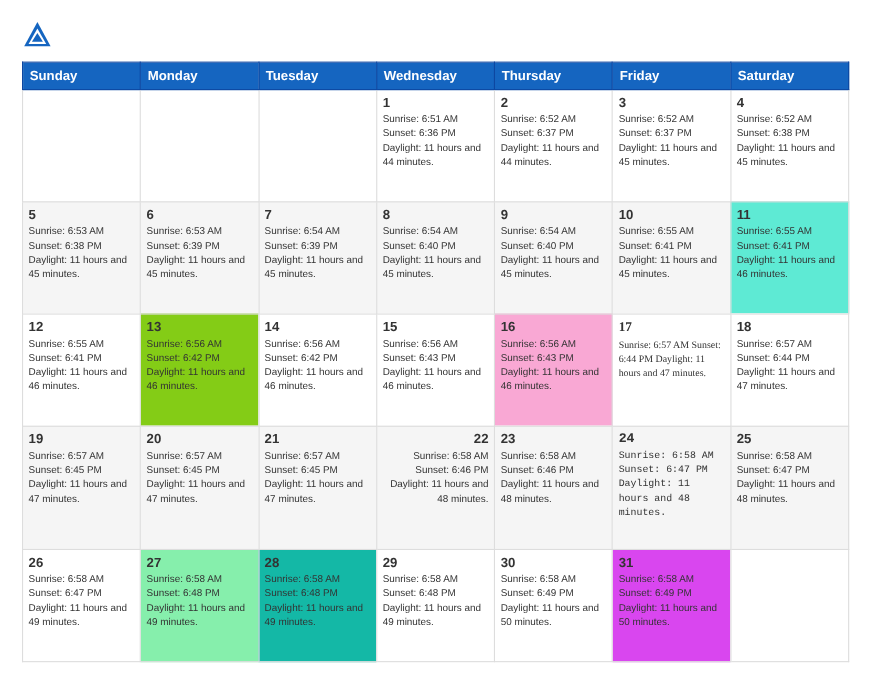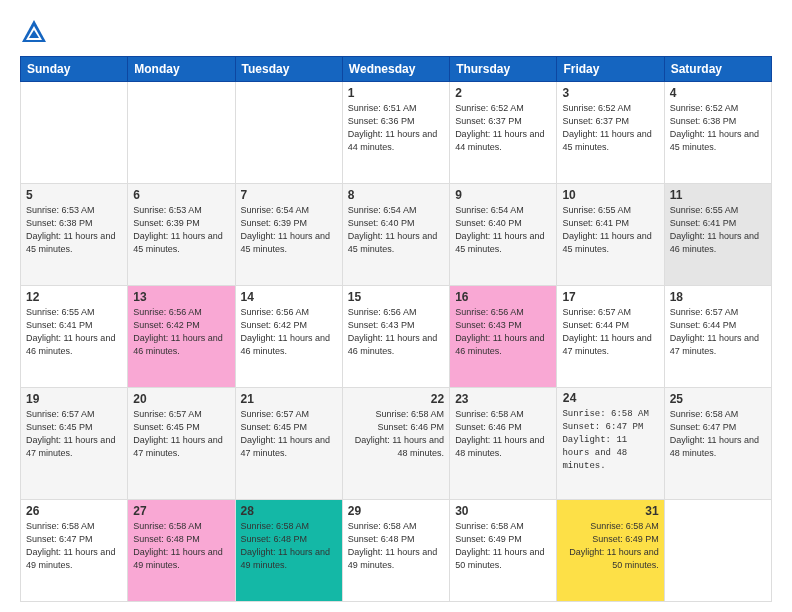--- a/index.html
+++ b/index.html
@@ -187,35 +187,35 @@
             <div class="day-info">Sunrise: 6:54 AM
 Sunset: 6:40 PM
 Daylight: 11 hours and 45 minutes.</div>
           </td>
           <td style="background: rgb(245, 245, 245);">
             <span class="day-num">10</span>
             <div class="day-info">Sunrise: 6:55 AM
 Sunset: 6:41 PM
 Daylight: 11 hours and 45 minutes.</div>
           </td>
-          <td style="background: #e5e5e5; margin-top: 48px;">
+          <td style="background: #5eead4; margin-top: 48px;">
             <span class="day-num">11</span>
             <div class="day-info">Sunrise: 6:55 AM
 Sunset: 6:41 PM
 Daylight: 11 hours and 46 minutes.</div>
           </td>
         </tr>
         <tr>
           <td style="background: rgb(255, 255, 255);">
             <span class="day-num">12</span>
             <div class="day-info">Sunrise: 6:55 AM
 Sunset: 6:41 PM
 Daylight: 11 hours and 46 minutes.</div>
           </td>
-          <td style="background: #f9a8d4;">
+          <td style="background: #84cc16;">
             <span class="day-num">13</span>
             <div class="day-info">Sunrise: 6:56 AM
 Sunset: 6:42 PM
 Daylight: 11 hours and 46 minutes.</div>
           </td>
           <td style="background: rgb(255, 255, 255);">
             <span class="day-num">14</span>
             <div class="day-info">Sunrise: 6:56 AM
 Sunset: 6:42 PM
 Daylight: 11 hours and 46 minutes.</div>
@@ -225,21 +225,21 @@
             <div class="day-info">Sunrise: 6:56 AM
 Sunset: 6:43 PM
 Daylight: 11 hours and 46 minutes.</div>
           </td>
           <td style="background: #f9a8d4;">
             <span class="day-num">16</span>
             <div class="day-info">Sunrise: 6:56 AM
 Sunset: 6:43 PM
 Daylight: 11 hours and 46 minutes.</div>
           </td>
-          <td style="background: rgb(255, 255, 255);">
+          <td style="background: rgb(255, 255, 255); font-family: Liberation Serif, serif;">
             <span class="day-num">17</span>
             <div class="day-info">Sunrise: 6:57 AM
 Sunset: 6:44 PM
 Daylight: 11 hours and 47 minutes.</div>
           </td>
           <td style="background: rgb(255, 255, 255);">
             <span class="day-num">18</span>
             <div class="day-info">Sunrise: 6:57 AM
 Sunset: 6:44 PM
 Daylight: 11 hours and 47 minutes.</div>
@@ -289,21 +289,21 @@
 Daylight: 11 hours and 48 minutes.</div>
           </td>
         </tr>
         <tr>
           <td style="background: rgb(255, 255, 255);">
             <span class="day-num">26</span>
             <div class="day-info">Sunrise: 6:58 AM
 Sunset: 6:47 PM
 Daylight: 11 hours and 49 minutes.</div>
           </td>
-          <td style="background: #f9a8d4; margin-top: 44px;">
+          <td style="background: #86efac; margin-top: 44px;">
             <span class="day-num">27</span>
             <div class="day-info">Sunrise: 6:58 AM
 Sunset: 6:48 PM
 Daylight: 11 hours and 49 minutes.</div>
           </td>
           <td style="background: #14b8a6; margin-top: 36px;">
             <span class="day-num">28</span>
             <div class="day-info">Sunrise: 6:58 AM
 Sunset: 6:48 PM
 Daylight: 11 hours and 49 minutes.</div>
@@ -313,21 +313,21 @@
             <div class="day-info">Sunrise: 6:58 AM
 Sunset: 6:48 PM
 Daylight: 11 hours and 49 minutes.</div>
           </td>
           <td style="background: rgb(255, 255, 255);">
             <span class="day-num">30</span>
             <div class="day-info">Sunrise: 6:58 AM
 Sunset: 6:49 PM
 Daylight: 11 hours and 50 minutes.</div>
           </td>
-          <td style="background: #fde047; text-align: right;">
+          <td style="background: #d946ef;">
             <span class="day-num">31</span>
             <div class="day-info">Sunrise: 6:58 AM
 Sunset: 6:49 PM
 Daylight: 11 hours and 50 minutes.</div>
           </td>
           <td style="background: rgb(255, 255, 255);"></td>
         </tr>
       </tbody>
   </table>
 </div>

